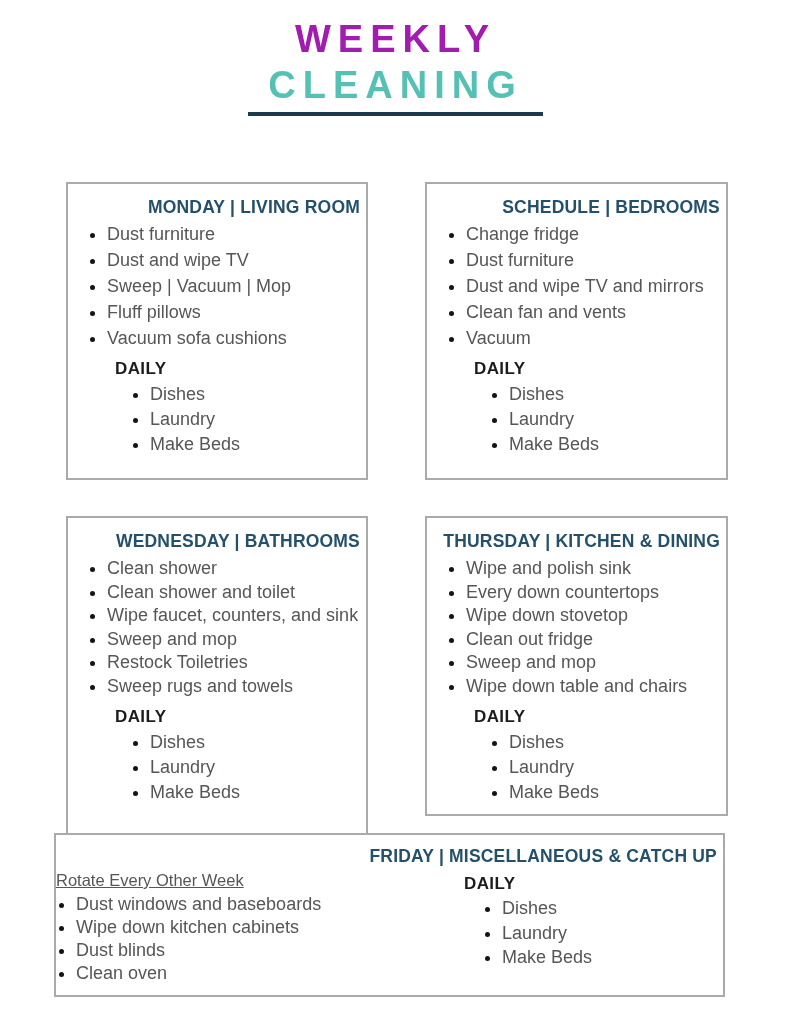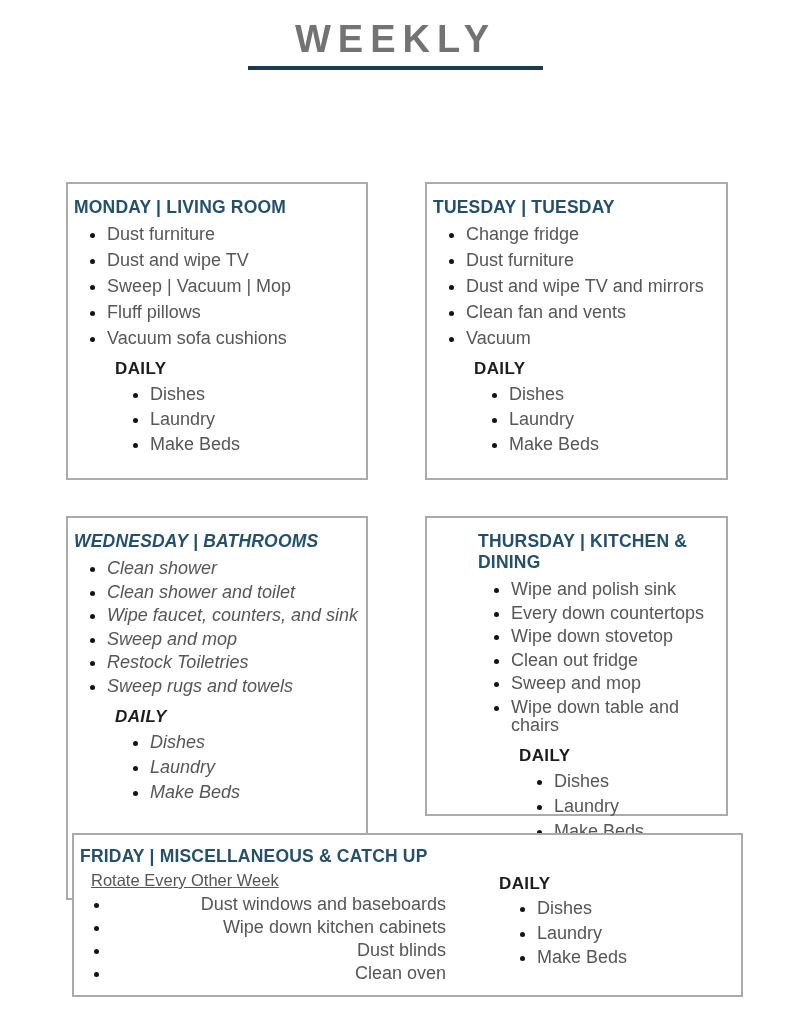--- a/index.html
+++ b/index.html
@@ -12,45 +12,45 @@
   }
 
   
   .title-block{ text-align:center; padding-top:16px; }
   .title-line{
     font-weight:700;
     font-size:38px;
     letter-spacing:7px;
     line-height:46px;
   }
-  .title-line.l1{ color:#737373; }
+  .title-line.l1{ color:#a21caf; }
   .title-line.l2{ color:#55c0b4; }
   .title-line.l3{ color:#c5e2c0; }
   .title-underline{
     width:295px;height:4px;
     background:#1b3a4d;
     margin:4px auto 0 auto;
   }
 
   
   .box{
     position:absolute;
     border:2px solid #aaaaaa;
     box-sizing:border-box;
     background:#ffffff;
   }
   .box-monday   { left:66px;  top:182px; width:302px; height:298px; }
   .box-tuesday  { left:425px; top:182px; width:303px; height:298px; }
-  .box-wednesday{ left:66px;  top:516px; width:302px; height:384px;font-style:italic; }
-  .box-thursday { left:425px; top:516px; width:303px; height:300px;padding-left:45px; }
-  .box-friday   { left:72px;  top:833px; width:671px; height:164px; }
+  .box-wednesday{ left:66px;  top:516px; width:302px; height:384px; }
+  .box-thursday { left:425px; top:516px; width:303px; height:300px; }
+  .box-friday   { left:54px;  top:833px; width:671px; height:164px; }
 
   .box-header{
     margin:13px 6px 7px 6px;
-    text-align:left;
+    text-align:right;
     color:#24506b;
     font-size:17.5px;
     font-weight:700;
     letter-spacing:0.2px;
   }
 
   ul.tasks{
     list-style:disc;
     margin:0;
     padding:0 6px 0 39px;
@@ -72,41 +72,42 @@
     font-weight:700;
     color:#1c1c1c;
     letter-spacing:0.4px;
   }
   ul.tasks.daily{ padding-left:82px; }
   ul.tasks.daily li{ margin-bottom:7px; }
 
   
   .box-friday .box-header{ margin-top:11px; margin-bottom:3px; }
   .friday-cols{ display:flex; }
-  .friday-left{ margin-left:17px; width:361px; }
+  .friday-left{ margin-left:0; width:361px; }
   .rotate-label{
     font-size:16.5px;
     color:#555657;
     text-decoration:underline;
     margin:1px 0 5px 0;
   }
   .friday-left ul.tasks{ padding-left:20px; }
-  .friday-left ul.tasks li{ margin-bottom:5px;text-align:right; }
+  .friday-left ul.tasks li{ margin-bottom:5px; }
   .friday-right{ margin-left:47px; }
   .friday-right .daily-label{ margin:4px 0 5px 0; }
   .friday-right ul.tasks{ padding-left:38px; }
   .friday-right ul.tasks li{ margin-bottom:6.5px; }
 </style>
 </head>
 <body>
 
 <div class="page">
 
   <header class="title-block">
     <div class="title-line l1">WEEKLY</div>
+    <div class="title-line l2">CLEANING</div>
     <div class="title-underline"></div>
   </header>
 
   <section class="box box-monday">
     <h2 class="box-header">MONDAY | LIVING ROOM</h2>
     <ul class="tasks">
         <li>Dust furniture</li>
         <li>Dust and wipe TV</li>
         <li>Sweep | Vacuum | Mop</li>
         <li>Fluff pillows</li>
@@ -114,21 +115,21 @@
       </ul>
     <div class="daily-label">DAILY</div>
     <ul class="tasks daily">
         <li>Dishes</li>
         <li>Laundry</li>
         <li>Make Beds</li>
       </ul>
   </section>
 
   <section class="box box-tuesday">
-    <h2 class="box-header">TUESDAY | TUESDAY</h2>
+    <h2 class="box-header">SCHEDULE | BEDROOMS</h2>
     <ul class="tasks">
         <li>Change fridge</li>
         <li>Dust furniture</li>
         <li>Dust and wipe TV and mirrors</li>
         <li>Clean fan and vents</li>
         <li>Vacuum</li>
       </ul>
     <div class="daily-label">DAILY</div>
     <ul class="tasks daily">
         <li>Dishes</li>

